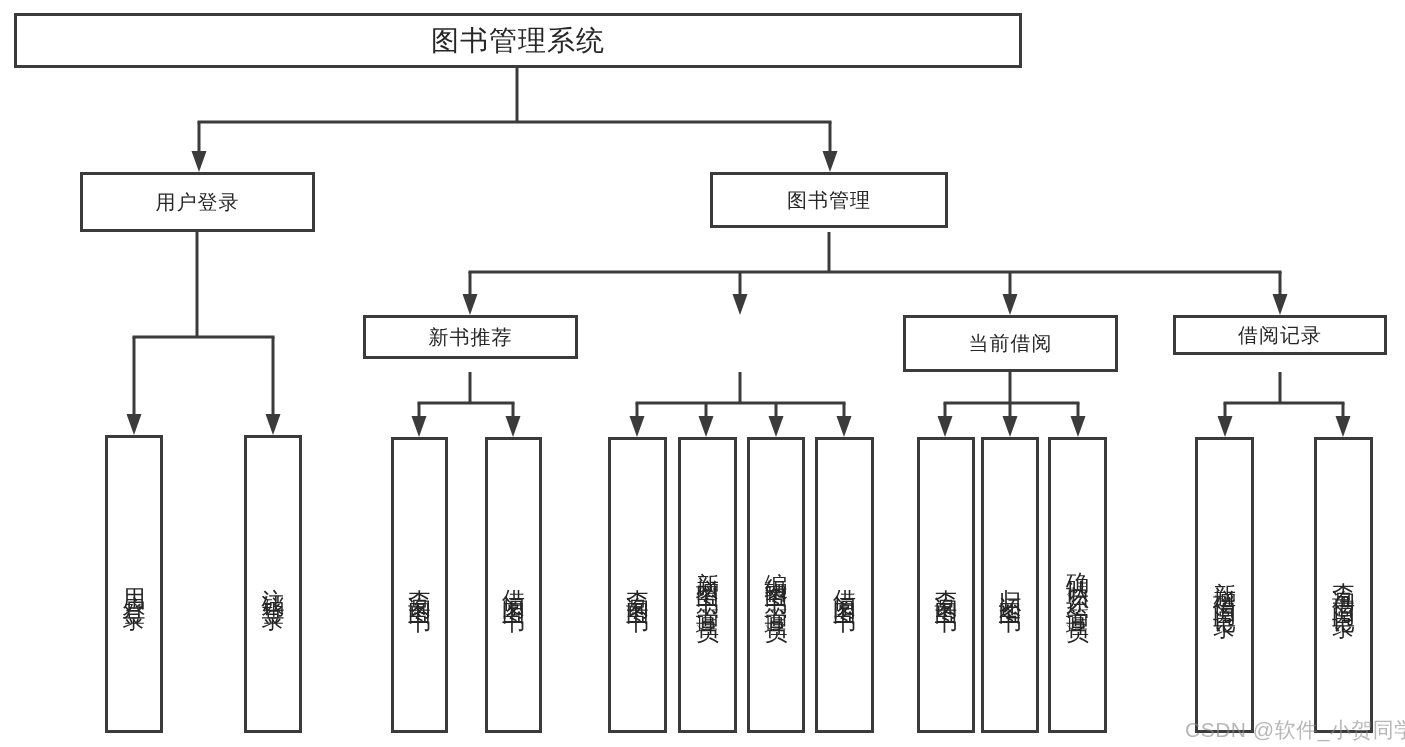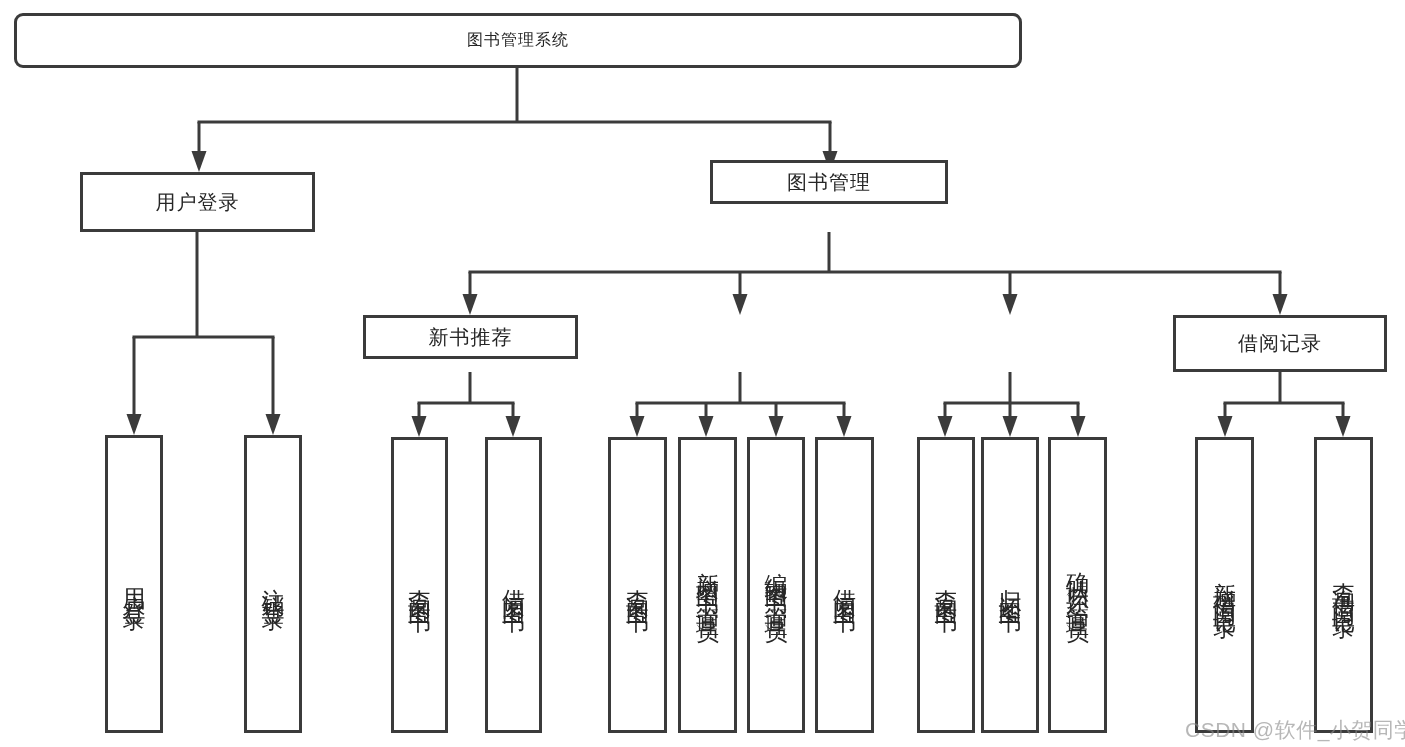--- a/index.html
+++ b/index.html
@@ -22,21 +22,21 @@
     background: #ffffff;
     border: 3px solid #3b3b3b;
     color: #262626;
     display: flex;
     align-items: center;
     justify-content: center;
     font-size: 20px;
     letter-spacing: 1px;
     white-space: nowrap;
   }
-  .root { border-width: 3px; font-size: 16px; border-radius: 9px; }
+  .root { border-width: 3px; font-size: 28px; }
   .leaf {
     writing-mode: vertical-rl;
     text-orientation: mixed;
     font-size: 23px;
     letter-spacing: 7px;
     line-height: 1;
     white-space: normal;
   }
   .watermark {
     position: absolute;
@@ -114,24 +114,25 @@
       <polygon points="1002.5,416 1017.5,416 1010,437"></polygon>
       <polygon points="1070.5,416 1085.5,416 1078,437"></polygon>
       <polygon points="1217.5,416 1232.5,416 1225,437"></polygon>
       <polygon points="1335.5,416 1350.5,416 1343,437"></polygon>
     </g>
   </svg>
 
   <div class="node root" style="left:14px; top:13px; width:1008px; height:55px;">图书管理系统</div>
 
   <div class="node" style="left:80px; top:172px; width:235px; height:60px;">用户登录</div>
-  <div class="node" style="left:710px; top:160px; width:238px; height:44px;">图书管理</div>
+  <div class="node" style="left:710px; top:172px; width:238px; height:56px;">图书管理</div>
 
   <div class="node" style="left:363px; top:315px; width:215px; height:44px;">新书推荐</div>
-  <div class="node" style="left:1173px; top:315px; width:214px; height:57px;">借阅记录</div>
+  <div class="node" style="left:903px; top:315px; width:215px; height:57px;">当前借阅</div>
+  <div class="node" style="left:1173px; top:315px; width:214px; height:40px;">借阅记录</div>
 
   <div class="node leaf" style="left:105px; top:435px; width:58px; height:298px;">用户登录</div>
   <div class="node leaf" style="left:244px; top:435px; width:58px; height:298px;">注销登录</div>
 
   <div class="node leaf" style="left:391px; top:437px; width:57px; height:296px;">查询图书</div>
   <div class="node leaf" style="left:485px; top:437px; width:57px; height:296px;">借阅图书</div>
 
   <div class="node leaf" style="left:608px; top:437px; width:59px; height:296px;">查询图书</div>
   <div class="node leaf" style="left:678px; top:437px; width:59px; height:296px;">新增图书（管理员）</div>
   <div class="node leaf" style="left:747px; top:437px; width:58px; height:296px;">编辑图书（管理员）</div>

